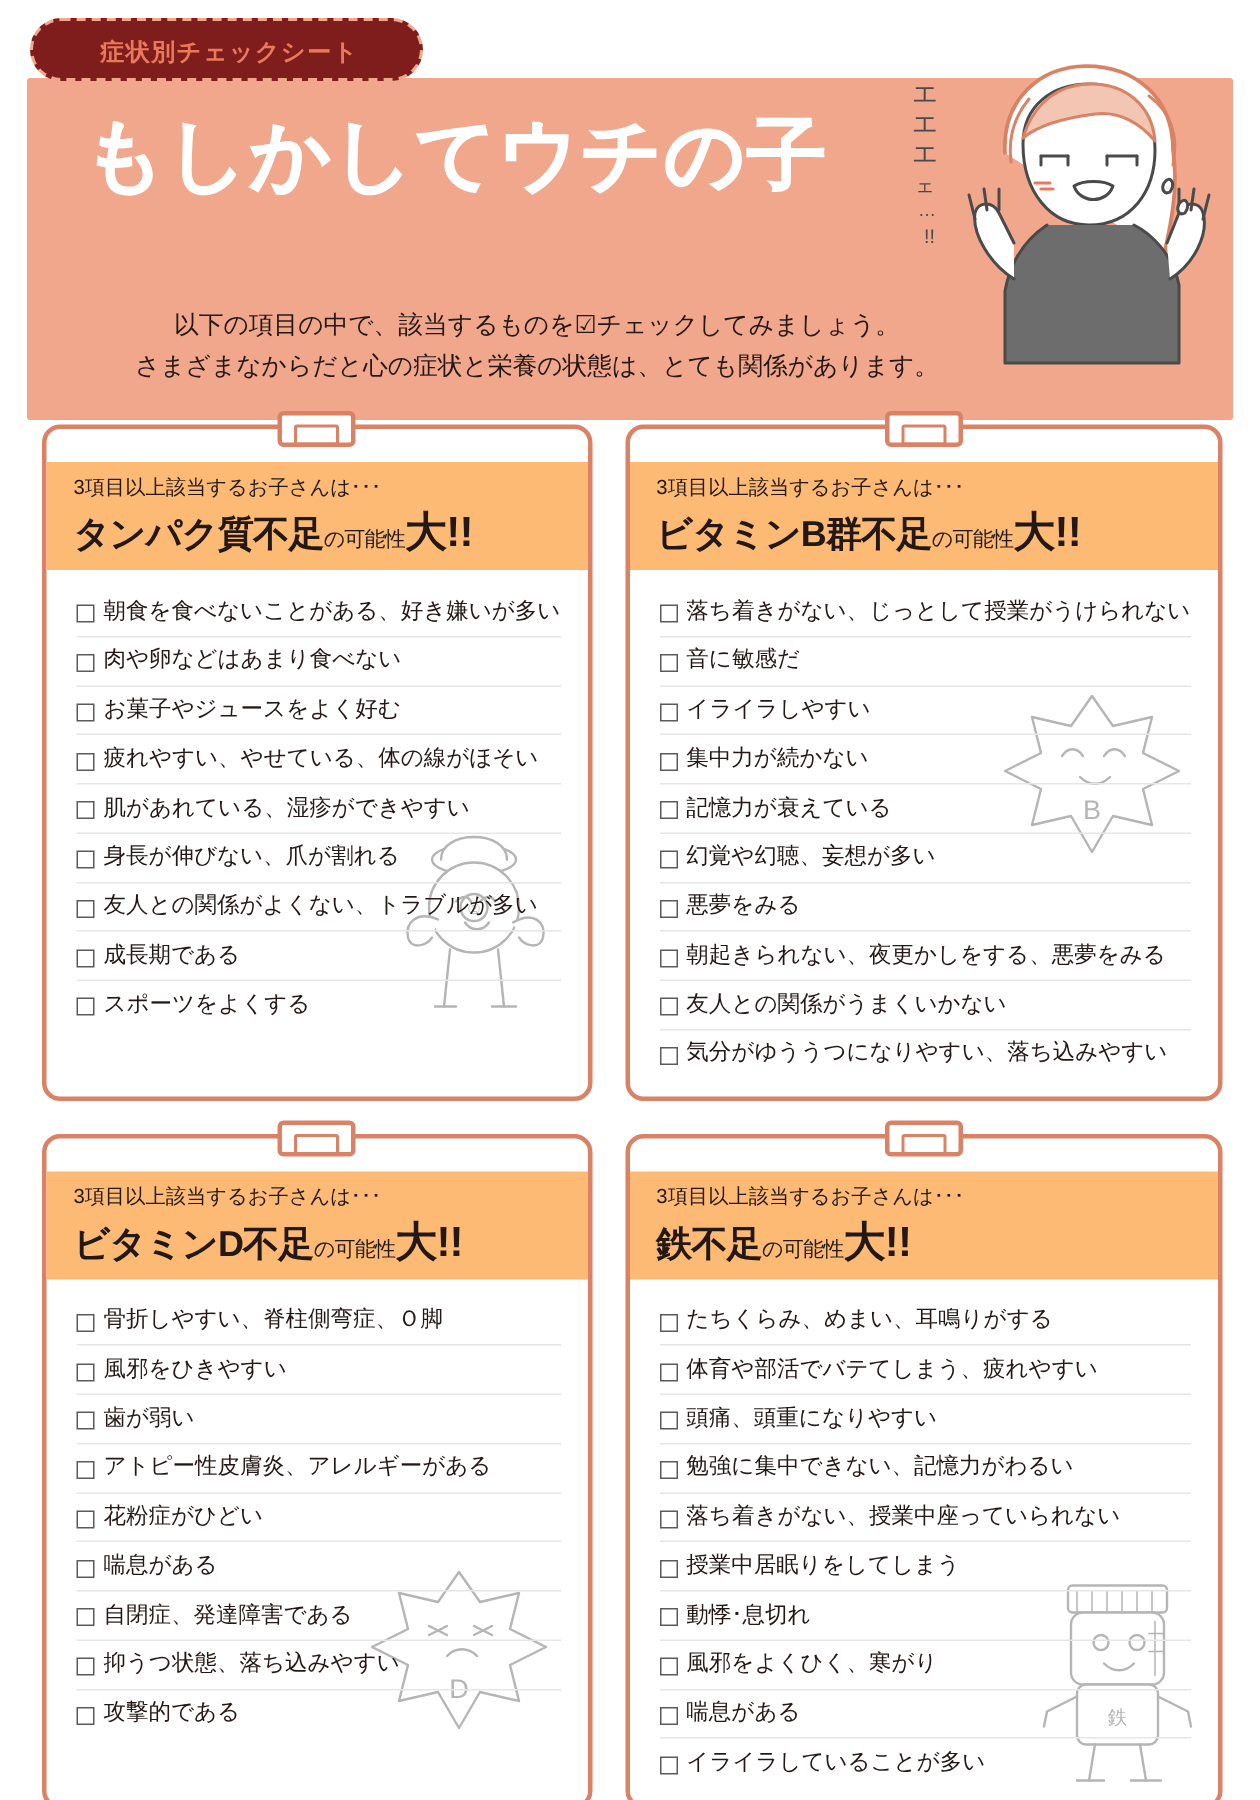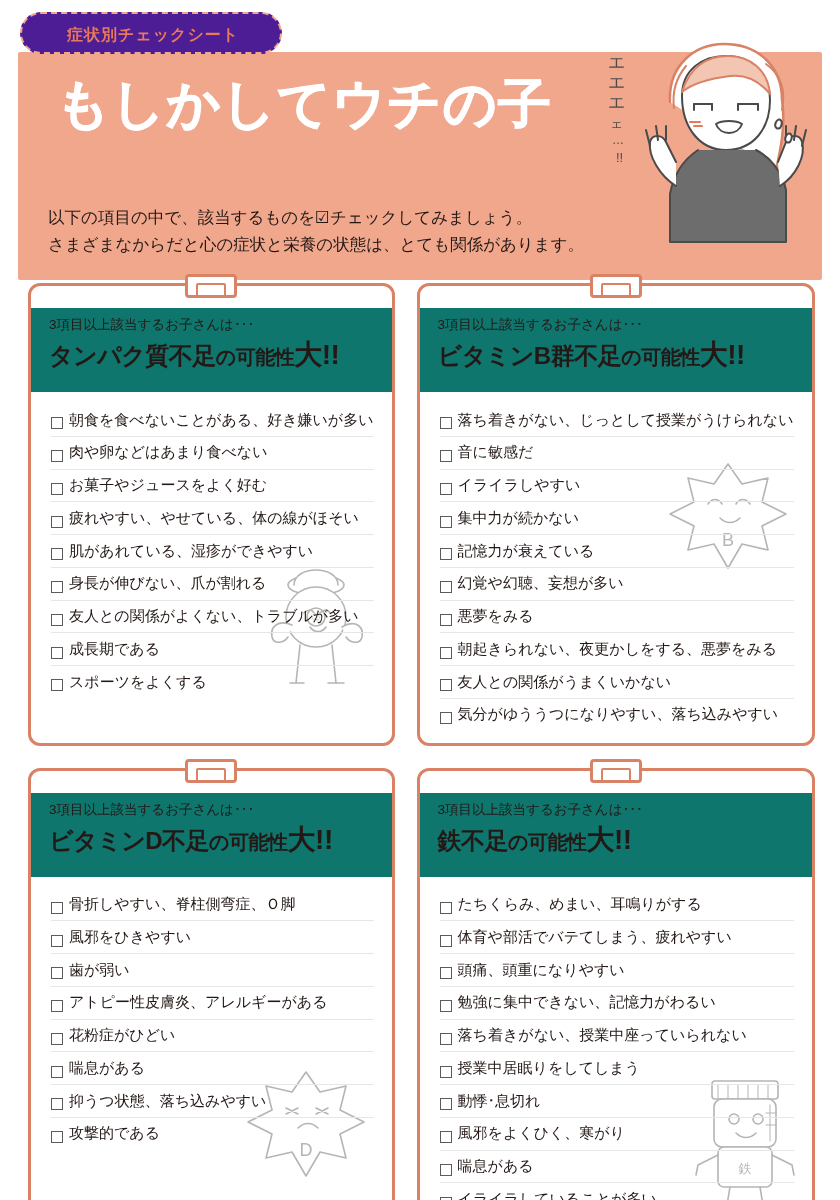--- a/index.html
+++ b/index.html
@@ -30,21 +30,21 @@
     border-radius: 2px;
   }
   .tag {
     position: absolute;
     left: 20px;
     top: 12px;
     width: 262px;
     height: 42px;
     border: 2px dashed #f1a78c;
     border-radius: 21px;
-    background: #4c1d95;
+    background: #7f1d1d;
     z-index: 5;
   }
   .tag-text {
     position: absolute;
     left: 0; top: 0;
     width: 262px; height: 42px;
     display: flex; align-items: center; justify-content: center;
     font-size: 16px;
     font-weight: bold;
     letter-spacing: 1px;
@@ -67,20 +67,21 @@
   }
   .subtitle {
     position: absolute;
     left: 48px;
     top: 204px;
     width: 620px;
     font-size: 16.5px;
     line-height: 1.65;
     color: #231815;
     z-index: 4;
+    text-align: center;
   }
 
   
   .girl {
     position: absolute;
     right: 10px;
     top: 30px;
     width: 240px;
     height: 215px;
     z-index: 6;
@@ -122,52 +123,52 @@
     position: absolute;
     left: 50%;
     transform: translateX(-50%);
     top: 6px;
     width: 26px;
     height: 10px;
     border: 2px solid #d98266;
     border-radius: 2px;
   }
   .card-head {
-    background: #0f766e;
+    background: #fdba74;
     margin: 0 -16px 10px -16px;
-    padding: 8px 18px 18px 18px;
+    padding: 8px 18px 6px 18px;
   }
   .card-note {
     font-size: 13.5px;
     color: #231815;
     margin-bottom: 2px;
   }
   .card-title {
     font-size: 24px;
     font-weight: bold;
     color: #231815;
     letter-spacing: -0.5px;
     white-space: nowrap;
   }
   .card-title .small {
-    font-size: 20px;
-    font-weight: bold;
+    font-size: 14px;
+    font-weight: normal;
   }
   .card-title .big {
     font-size: 28px;
     font-weight: bold;
   }
   .items {
     position: relative;
     z-index: 3;
     padding: 2px 2px 0 4px;
   }
   .item {
     display: flex;
-    align-items: flex-end;
+    align-items: center;
     font-size: 15px;
     line-height: 1.25;
     padding: 6.5px 0 6.5px 0;
     border-bottom: 1px solid #e6e6e6;
     white-space: nowrap;
   }
   .item:last-child { border-bottom: none; }
   .checkbox {
     flex: 0 0 auto;
     width: 12px;
@@ -415,20 +416,24 @@
           <span class="checkbox"></span>
           <span class="item-label">アトピー性皮膚炎、アレルギーがある</span>
         </div>
       <div class="item">
           <span class="checkbox"></span>
           <span class="item-label">花粉症がひどい</span>
         </div>
       <div class="item">
           <span class="checkbox"></span>
           <span class="item-label">喘息がある</span>
+        </div>
+      <div class="item">
+          <span class="checkbox"></span>
+          <span class="item-label">自閉症、発達障害である</span>
         </div>
       <div class="item">
           <span class="checkbox"></span>
           <span class="item-label">抑うつ状態、落ち込みやすい</span>
         </div>
       <div class="item">
           <span class="checkbox"></span>
           <span class="item-label">攻撃的である</span>
         </div>
     </div>

